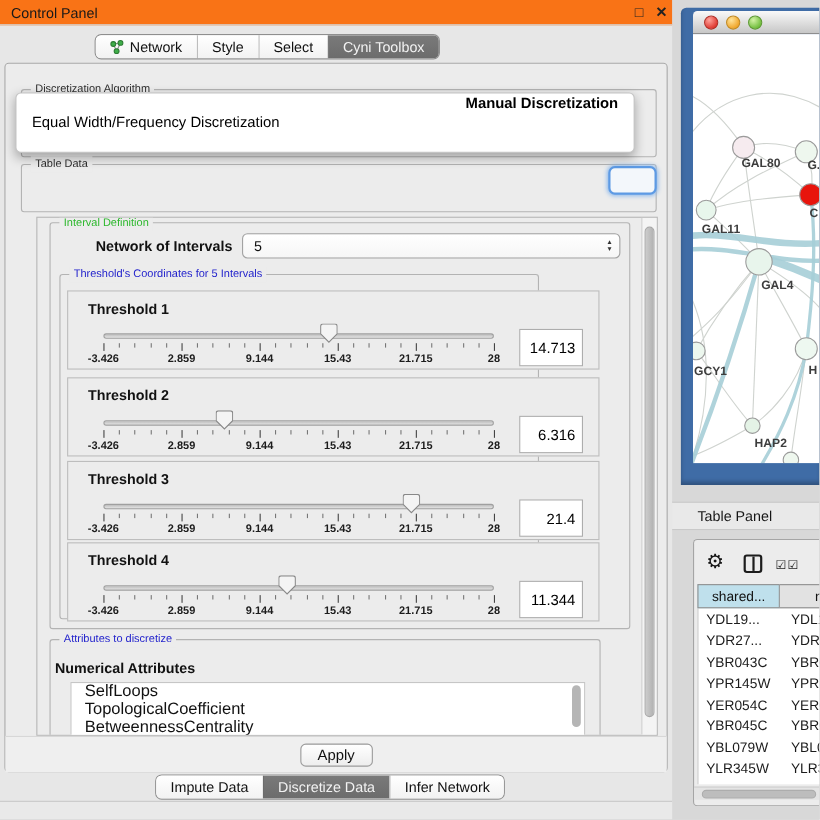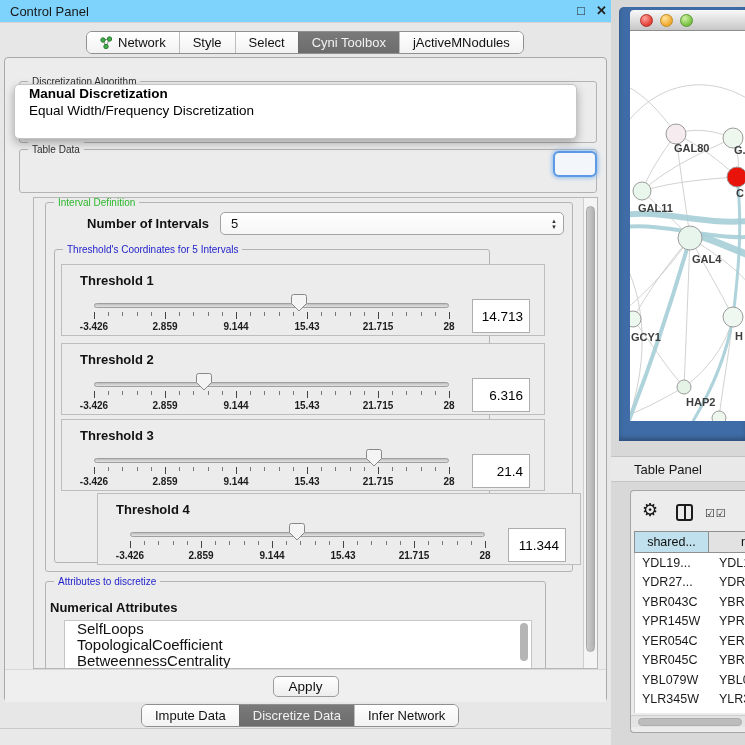--- a/index.html
+++ b/index.html
@@ -3,21 +3,21 @@
 <meta charset="utf-8">
 <style>
   * { margin:0; padding:0; box-sizing:border-box; }
   html,body { background:#d6d6d6; }
   .screen { position:relative; width:745px; height:745px; overflow:hidden;
             font-family:"Liberation Sans", sans-serif; color:#111; background:#d8d8d8; }
 
   
   .cp { position:absolute; left:0; top:0; width:611px; height:745px; background:#e7e7e7; }
   .cp-titlebar { position:absolute; left:0; top:0; width:100%; height:23px;
-                 background:#7dd3fc; border-bottom:1px solid #d4d4d4; }
+                 background:#f97316; border-bottom:1px solid #d4d4d4; }
   .cp-title { position:absolute; left:10px; top:4px; font-size:13px; color:#181818; }
   .win-btn { position:absolute; top:3px; font-size:13px; color:#222; cursor:default; }
   .float-btn { left:577px; }
   .close-btn { left:596px; font-weight:bold; }
 
   
   .segbar { position:absolute; display:flex; height:23px; border:1px solid #8f8f8f;
             border-radius:6px; overflow:hidden; background:#fff; font-size:13px; }
   .top-tabs { left:86px; top:31px; }
   .bottom-tabs { left:141px; top:704px; }
@@ -181,43 +181,40 @@
         </div>
         <div class="seg">
           <span>Style</span>
         </div>
         <div class="seg">
           <span>Select</span>
         </div>
         <div class="seg active">
           <span>Cyni Toolbox</span>
         </div>
-        <div class="seg">
-          <span>jActiveMNodules</span>
-        </div>
       </div>
 
     <div class="tab-pane">
 
       <div class="group g-algorithm">
         <span class="group-title t-gray">Discretization Algorithm</span>
       </div>
 
       <div class="algo-frag"></div>
 
       <div class="group g-tabledata">
         <span class="group-title t-gray">Table Data</span>
       </div>
 
       <div class="scrollpane">
 
         <div class="group g-interval">
           <span class="group-title t-green">Interval Definition</span>
 
-          <span class="num-label">Number of Intervals</span>
+          <span class="num-label">Network of Intervals</span>
           <div class="combo num-combo">
             <span>5</span>
             <span class="stepper">
               <span>▲</span>
                 <span>▼</span>
             </span>
           </div>
 
           <div class="group g-thresholds" id="thresholds-group">
             <span class="group-title t-blue">Threshold's Coordinates for 5 Intervals</span>
@@ -346,21 +343,21 @@
                   <span style="left: 40%;">9.144</span>
                   <span style="left: 60%;">15.43</span>
                   <span style="left: 80%;">21.715</span>
                   <span style="left: 100%;">28</span>
                 </div>
                 <svg class="th-handle" width="16" height="18" style="left: 304.45px;">
                   <path d="M2.5,0.5 h11 q2,0 2,2 v7 l-7.5,7.5 -7.5,-7.5 v-7 q0,-2 2,-2 z" fill="#f4f4f4" stroke="#888"></path>
                 </svg>
                 <input class="th-value" readonly="" value="21.4" style="">
               </div>
-              <div class="threshold-box" style="top: 243px; margin-left: 36px;">
+              <div class="threshold-box" style="top: 243px;">
                 <div class="th-label">Threshold 4</div>
                 <div class="th-track"></div>
                 <div class="th-ticks">
                   <span class="tick major" style="left: 0%;"></span>
                   <span class="tick minor" style="left: 4%;"></span>
                   <span class="tick minor" style="left: 8%;"></span>
                   <span class="tick minor" style="left: 12%;"></span>
                   <span class="tick minor" style="left: 16%;"></span>
                   <span class="tick major" style="left: 20%;"></span>
                   <span class="tick minor" style="left: 24%;"></span>
@@ -431,21 +428,21 @@
           <span>Discretize Data</span>
         </div>
         <div class="seg">
           <span>Infer Network</span>
         </div>
       </div>
     <div class="bottom-strip"></div>
 
     <div class="popup">
       <div id="popup-items">
-          <div class="popup-item" style="font-weight: bold;">Manual Discretization</div>
+          <div class="popup-item" style="font-weight: bold; text-align: right;">Manual Discretization</div>
           <div class="popup-item">Equal Width/Frequency Discretization</div>
         </div>
     </div>
   </div>
 
   <div class="net-window">
     <div class="net-titlebar">
       <span class="tl red"></span>
       <span class="tl yellow"></span>
       <span class="tl green"></span>

